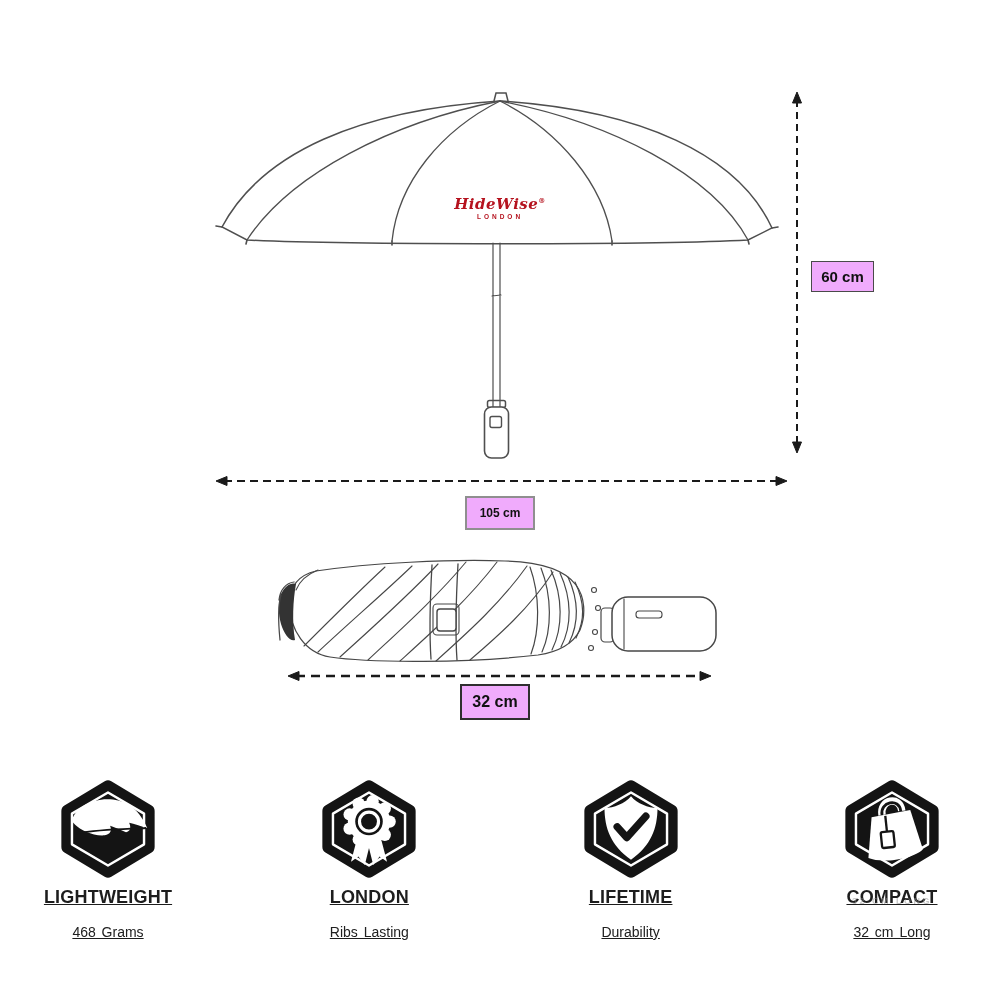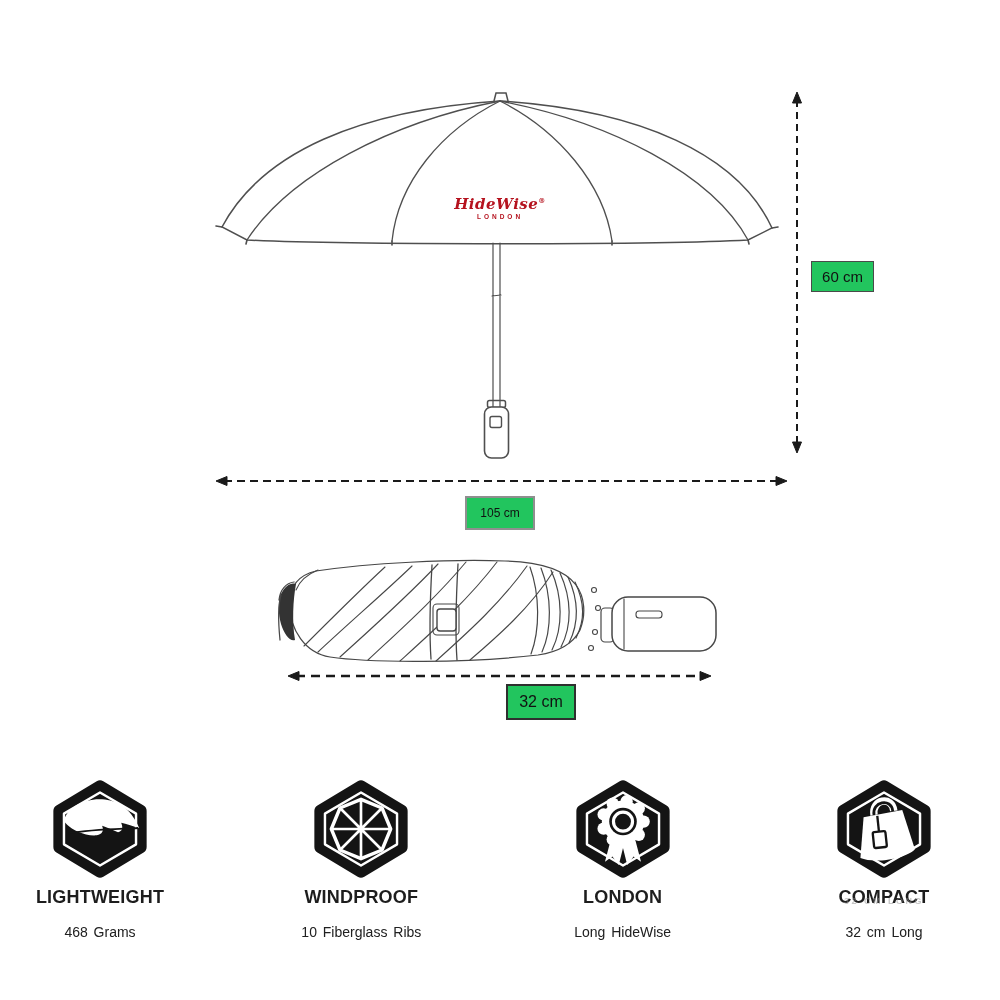--- a/index.html
+++ b/index.html
@@ -1,34 +1,34 @@
 <!DOCTYPE html>
 <html><head>
 <meta charset="utf-8">
 <style>
   html,body{margin:0;padding:0;background:#ffffff;}
   .stage{position:relative;width:1000px;height:1000px;background:#ffffff;overflow:hidden;
          font-family:"Liberation Sans",sans-serif;color:#1c1c1c;}
   svg.art{position:absolute;left:0;top:0;width:1000px;height:1000px;}
 
   
-  .dim-box{position:absolute;background:#22c55e;display:flex;align-items:center;justify-content:center;
-           font-weight:normal;color:#111;}
+  .dim-box{position:absolute;background:#f0abfc;display:flex;align-items:center;justify-content:center;
+           font-weight:bold;color:#111;}
   .dim-height{left:811px;top:261px;width:61px;height:29px;border:1.5px solid #4a4a4a;font-size:15px;}
   .dim-width{left:465px;top:496px;width:66px;height:30px;border:2px solid #8f8f8f;font-size:12px;}
-  .dim-folded{left:506px;top:684px;width:66px;height:32px;border:2px solid #2f2f2f;font-size:16px;}
+  .dim-folded{left:460px;top:684px;width:66px;height:32px;border:2px solid #2f2f2f;font-size:16px;}
 
   
   .logo{position:absolute;left:440px;top:197px;width:120px;text-align:center;color:#b5121e;line-height:1;}
   .logo-main{font-family:"DejaVu Serif",serif;font-style:italic;font-weight:bold;font-size:15px;letter-spacing:.5px;}
   .logo-main .reg{font-size:7px;vertical-align:super;font-style:normal;}
   .logo-sub{font-size:6.5px;font-weight:bold;letter-spacing:3px;margin-top:2px;}
 
   
-  .badges{position:absolute;left:12px;top:778px;width:960px;display:flex;justify-content:space-between;}
+  .badges{position:absolute;left:20px;top:778px;width:960px;display:flex;justify-content:space-between;text-decoration:underline;}
   .badge{position:relative;width:176px;display:flex;flex-direction:column;align-items:center;text-align:center;}
   .hex{width:106px;height:102px;display:block;}
   .b-label{margin-top:7px;font-size:18px;font-weight:bold;color:#1d1d1d;letter-spacing:.2px;white-space:nowrap;}
   .b-sub{margin-top:16px;font-size:14px;color:#202020;word-spacing:2px;white-space:nowrap;}
   .ghost{position:absolute;left:0;right:0;top:118px;font-size:9px;font-weight:bold;letter-spacing:2.5px;
          color:#8d8d8d;opacity:.5;filter:blur(.5px);pointer-events:none;}
 </style>
 </head>
 <body>
 
@@ -137,32 +137,20 @@
         <polygon points="50,13.5 84,33.5 84,62.5 50,82.5 16,62.5 16,33.5" fill="none" stroke="#ffffff" stroke-width="2.3" stroke-linejoin="round"></polygon>
         <path fill="#ffffff" d="M16,40 C19,28 35,19 52,20 C66,21 78,27 87,47
                C80,45 75,43 70,42 C72,47 71,50 67,51 C61,49 56,46 52,45
                C54,50 52,53 47,54 C36,55 24,49 19,44 C17,42 16,41 16,40 Z"></path>
         <path fill="none" stroke="#141414" stroke-width="1.8" d="M20,52 C45,48 70,48 86,47"></path>
       </svg>
       <div class="b-label">LIGHTWEIGHT</div>
       <div class="b-sub">468 Grams</div>
     </div>
 
-    <div class="badge">
-      <svg class="hex" viewBox="0 0 100 96">
-        <polygon points="50,8 88,31 88,65 50,88 12,65 12,31" fill="#141414" stroke="#141414" stroke-width="12" stroke-linejoin="round"></polygon>
-        <polygon points="50,13.5 84,33.5 84,62.5 50,82.5 16,62.5 16,33.5" fill="none" stroke="#ffffff" stroke-width="2.3" stroke-linejoin="round"></polygon>
-        <g stroke="#ffffff" fill="none">
-          <polygon points="50,20 69.8,28.2 78,48 69.8,67.8 50,76 30.2,67.8 22,48 30.2,28.2" stroke-width="3.2" stroke-linejoin="round"></polygon>
-          <path stroke-width="2.5" d="M50,20 L50,76 M22,48 L78,48 M30.2,28.2 L69.8,67.8 M69.8,28.2 L30.2,67.8"></path>
-        </g>
-      </svg>
-      <div class="b-label">WINDPROOF</div>
-      <div class="b-sub">10 Fiberglass Ribs</div>
-    </div>
 
     <div class="badge">
       <svg class="hex" viewBox="0 0 100 96">
         <polygon points="50,8 88,31 88,65 50,88 12,65 12,31" fill="#141414" stroke="#141414" stroke-width="12" stroke-linejoin="round"></polygon>
         <polygon points="50,13.5 84,33.5 84,62.5 50,82.5 16,62.5 16,33.5" fill="none" stroke="#ffffff" stroke-width="2.3" stroke-linejoin="round"></polygon>
         <path fill="#ffffff" d="M39,56 L52,58 L46,82 L40,74 L33,79 Z"></path>
         <path fill="#ffffff" d="M61,56 L48,58 L54,82 L60,74 L67,79 Z"></path>
         <g fill="#ffffff">
           <circle cx="69.5" cy="41" r="5.8"></circle>
             <circle cx="64.9" cy="53.5" r="5.8"></circle>
@@ -172,23 +160,33 @@
             <circle cx="31.7" cy="34.3" r="5.8"></circle>
           <circle cx="40.3" cy="24.1" r="5.8"></circle>
             <circle cx="53.4" cy="21.8" r="5.8"></circle>
           <circle cx="64.9" cy="28.5" r="5.8"></circle>
         </g>
         <circle cx="50" cy="41" r="20" fill="#ffffff"></circle>
         <circle cx="50" cy="41" r="13" fill="#141414"></circle>
         <circle cx="50" cy="41" r="9" fill="none" stroke="#ffffff" stroke-width="3"></circle>
       </svg>
       <div class="b-label">LONDON</div>
-      <div class="b-sub">Long HideWise</div>
-    </div>
-
+      <div class="b-sub">Ribs Lasting</div>
+    </div>
+
+    <div class="badge">
+      <svg class="hex" viewBox="0 0 100 96">
+        <polygon points="50,8 88,31 88,65 50,88 12,65 12,31" fill="#141414" stroke="#141414" stroke-width="12" stroke-linejoin="round"></polygon>
+        <polygon points="50,13.5 84,33.5 84,62.5 50,82.5 16,62.5 16,33.5" fill="none" stroke="#ffffff" stroke-width="2.3" stroke-linejoin="round"></polygon>
+        <path fill="#ffffff" d="M50,17 C56,24 66,28 75,28 C75,47 69,64 50,77 C31,64 25,47 25,28 C34,28 44,24 50,17 Z"></path>
+        <path fill="none" stroke="#141414" stroke-width="7" stroke-linecap="round" stroke-linejoin="round" d="M37,46 L46,56 L64,36"></path>
+      </svg>
+      <div class="b-label">LIFETIME</div>
+      <div class="b-sub">Durability</div>
+    </div>
 
     <div class="badge">
       <svg class="hex" viewBox="0 0 100 96">
         <polygon points="50,8 88,31 88,65 50,88 12,65 12,31" fill="#141414" stroke="#141414" stroke-width="12" stroke-linejoin="round"></polygon>
         <polygon points="50,13.5 84,33.5 84,62.5 50,82.5 16,62.5 16,33.5" fill="none" stroke="#ffffff" stroke-width="2.3" stroke-linejoin="round"></polygon>
         <g transform="rotate(-6 50 48)">
           <path fill="none" stroke="#ffffff" stroke-width="7" d="M42,34 C41,19 61,17 61,32"></path>
           <path fill="none" stroke="#141414" stroke-width="2.6" d="M42,34 C41,21 60,19 60,32"></path>
           <path fill="#ffffff" d="M32,35 L69,32 L77,70 C68,78 38,80 25,73 Z"></path>
           <path fill="none" stroke="#141414" stroke-width="2.2" d="M45,35 L45,50"></path>

